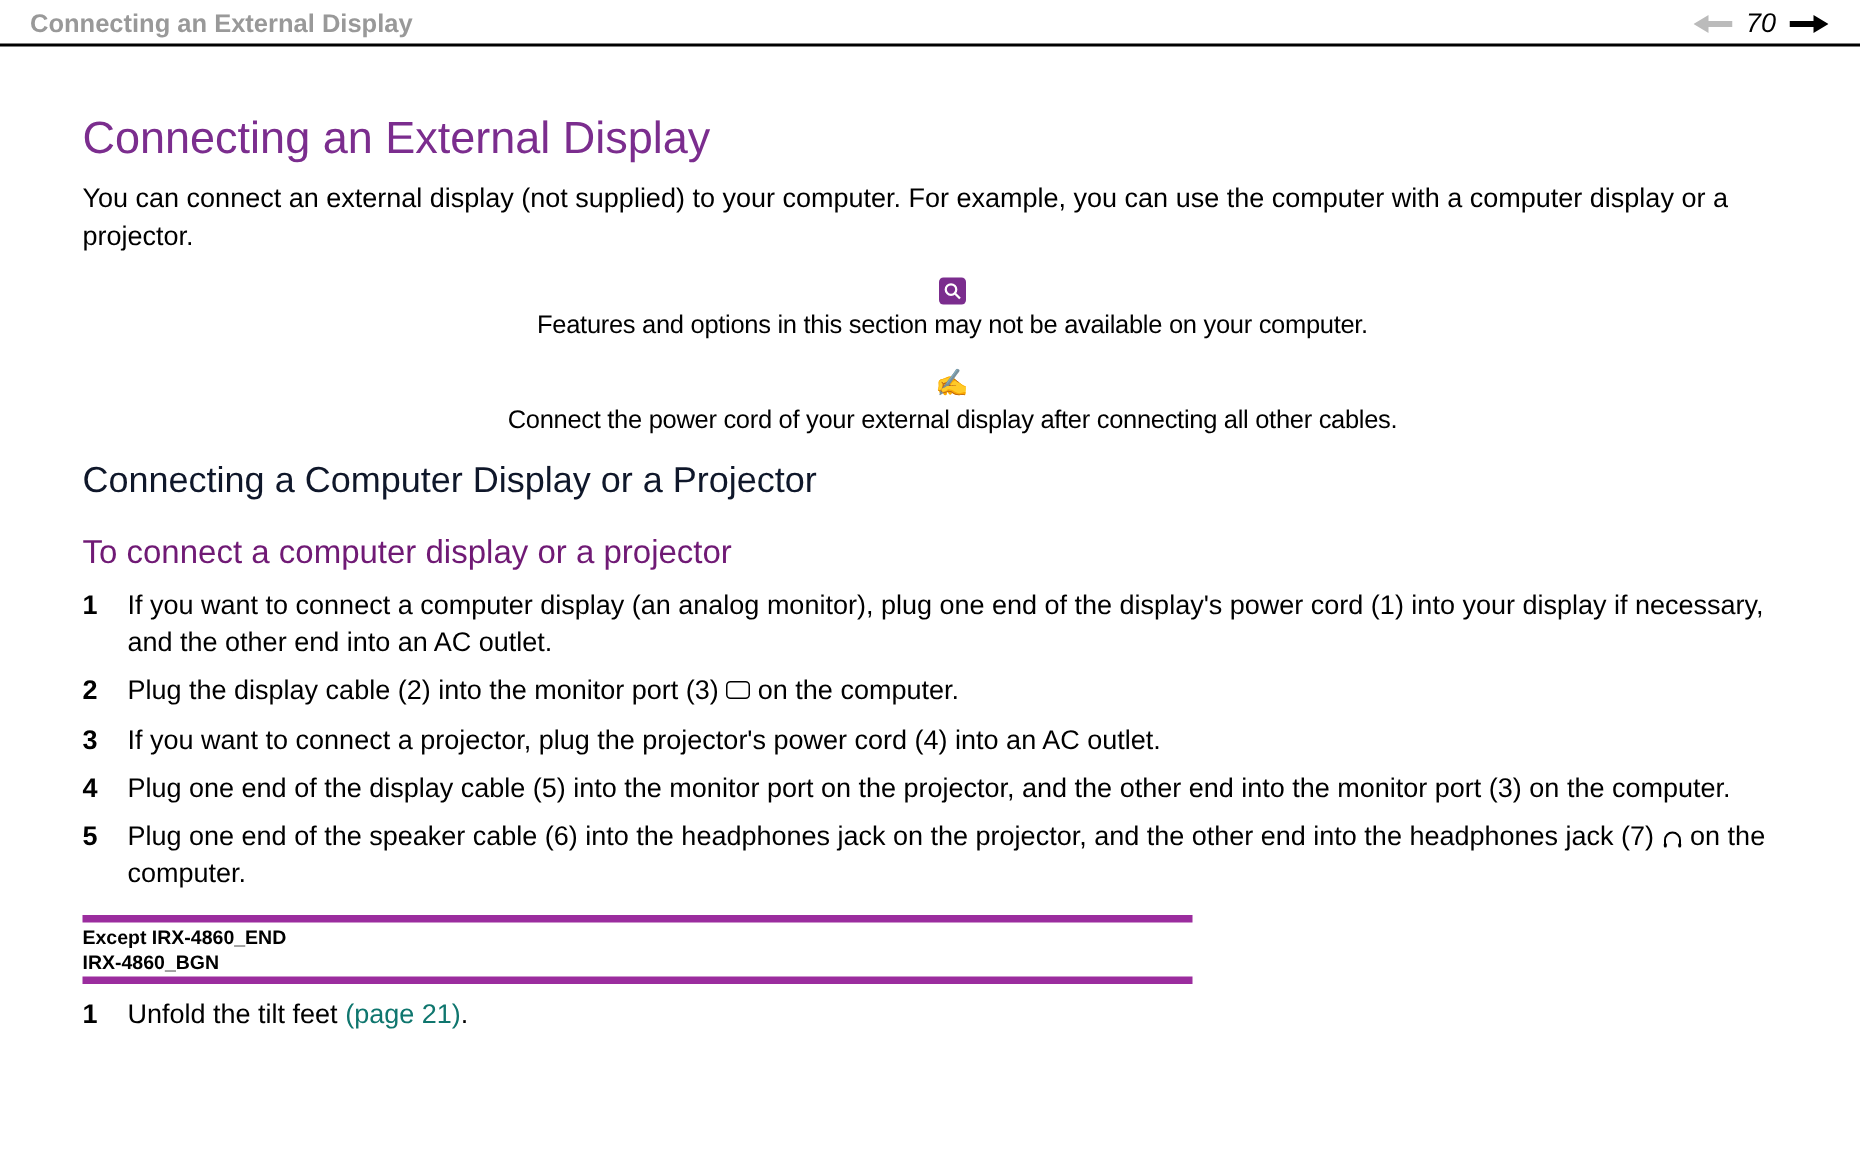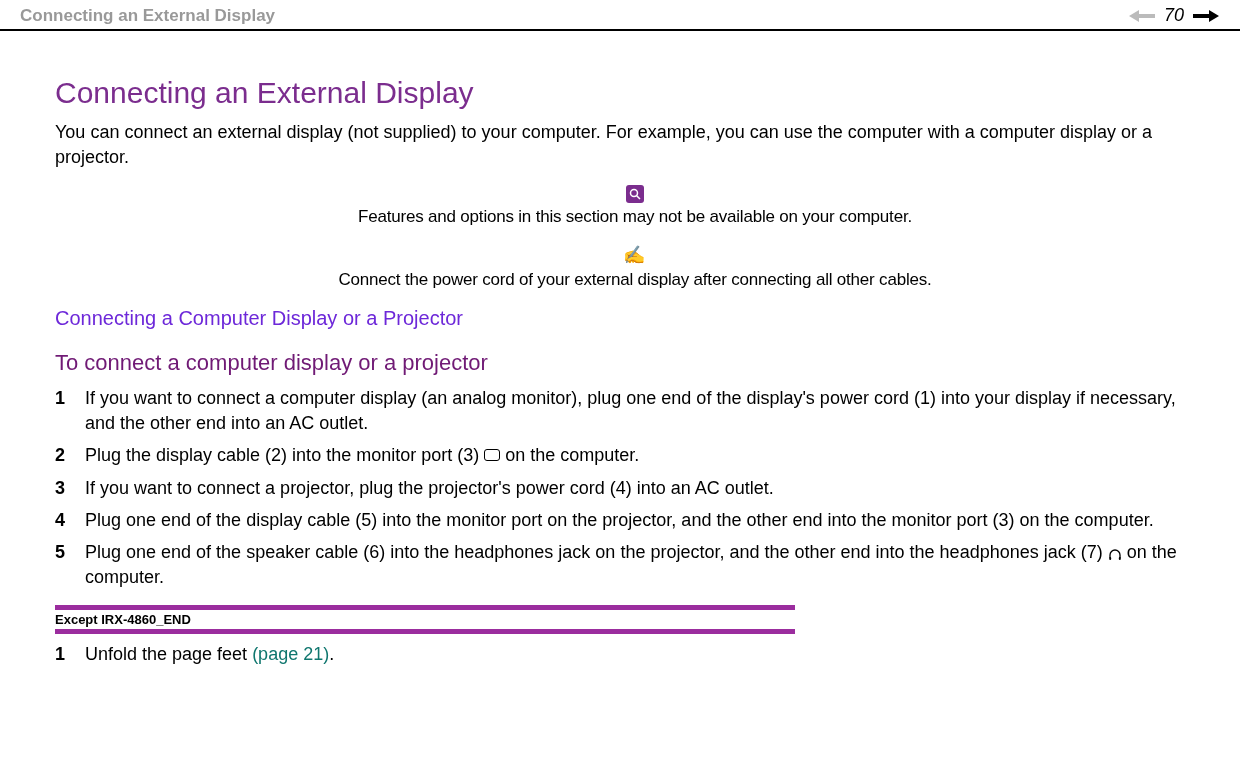--- a/index.html
+++ b/index.html
@@ -78,22 +78,22 @@
     color: #000;
     margin-bottom: 2px;
   }
   .note-text {
     font-size: 17px;
     font-family: "Arial Narrow", Arial, sans-serif;
     letter-spacing: -0.2px;
     line-height: 1.4;
   }
   .h2 {
-    color: #6d28d9;
-    font-size: 20px;
+    color: #0f172a;
+    font-size: 24px;
     font-weight: normal;
     margin: 15px 0 5px 0;
   }
   .h3 {
     color: #701a75;
     font-size: 22px;
     font-weight: normal;
     margin: 20px 0 10px 0;
   }
   .label-bar {
@@ -232,23 +232,24 @@
               <path d="M2 10 V7 a5 5 0 0 1 10 0 V10" fill="none" stroke="#000" stroke-width="1.3"></path>
               <rect x="1.2" y="9" width="2" height="3" rx="1" fill="#000"></rect>
               <rect x="10.8" y="9" width="2" height="3" rx="1" fill="#000"></rect>
             </svg></span> on the computer.</span>
     </li>
   </ol>
 
   <div class="label-bar-group">
     <div class="purple-bar-top"></div>
     <div class="label-text">Except IRX-4860_END</div>
+    <div class="label-text">IRX-4860_BGN</div>
     <div class="purple-bar"></div>
   </div>
 
   <ol class="step-list">
     <li class="step-item">
       <span class="step-num">1</span>
-      <span class="step-text"><span>Unfold the page feet </span><span class="link">(page 21)</span><span>.</span></span>
+      <span class="step-text"><span>Unfold the tilt feet </span><span class="link">(page 21)</span><span>.</span></span>
     </li>
   </ol>
 
 </div>
 
 </body></html>

